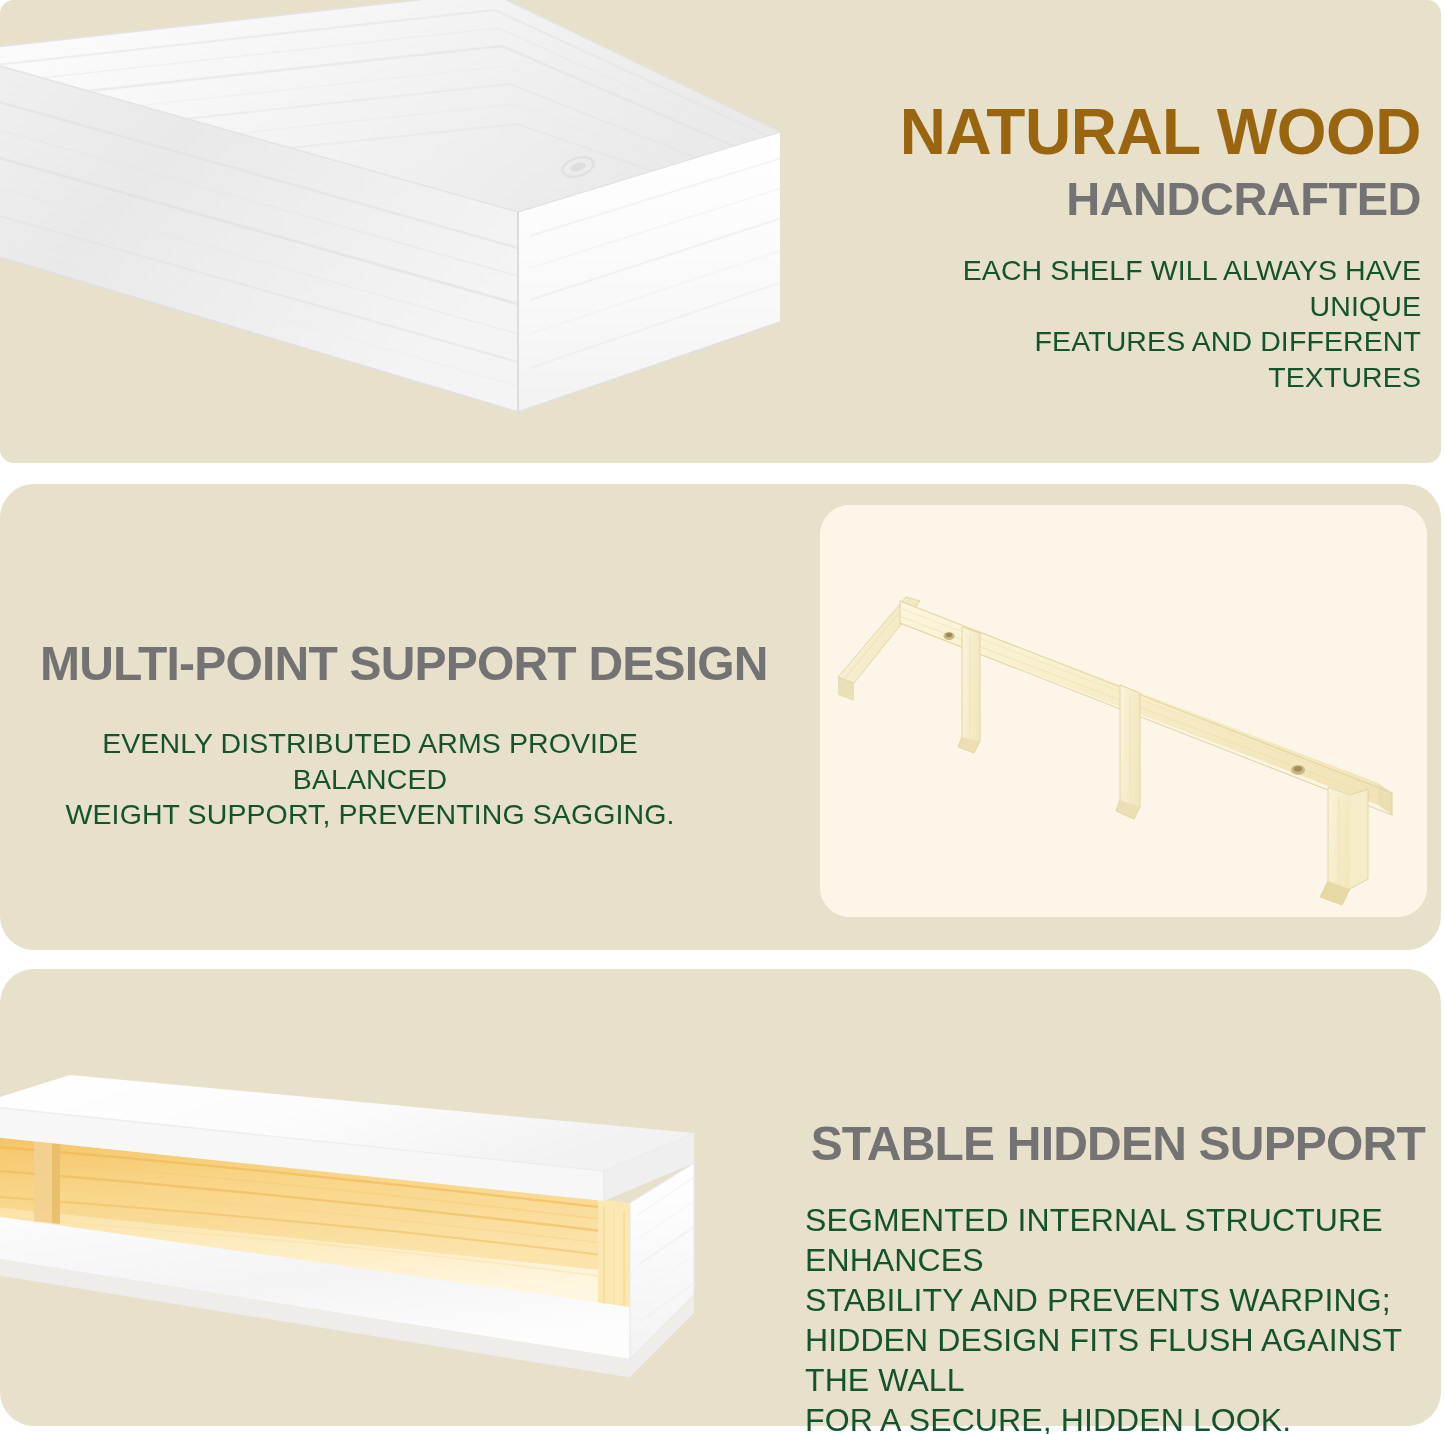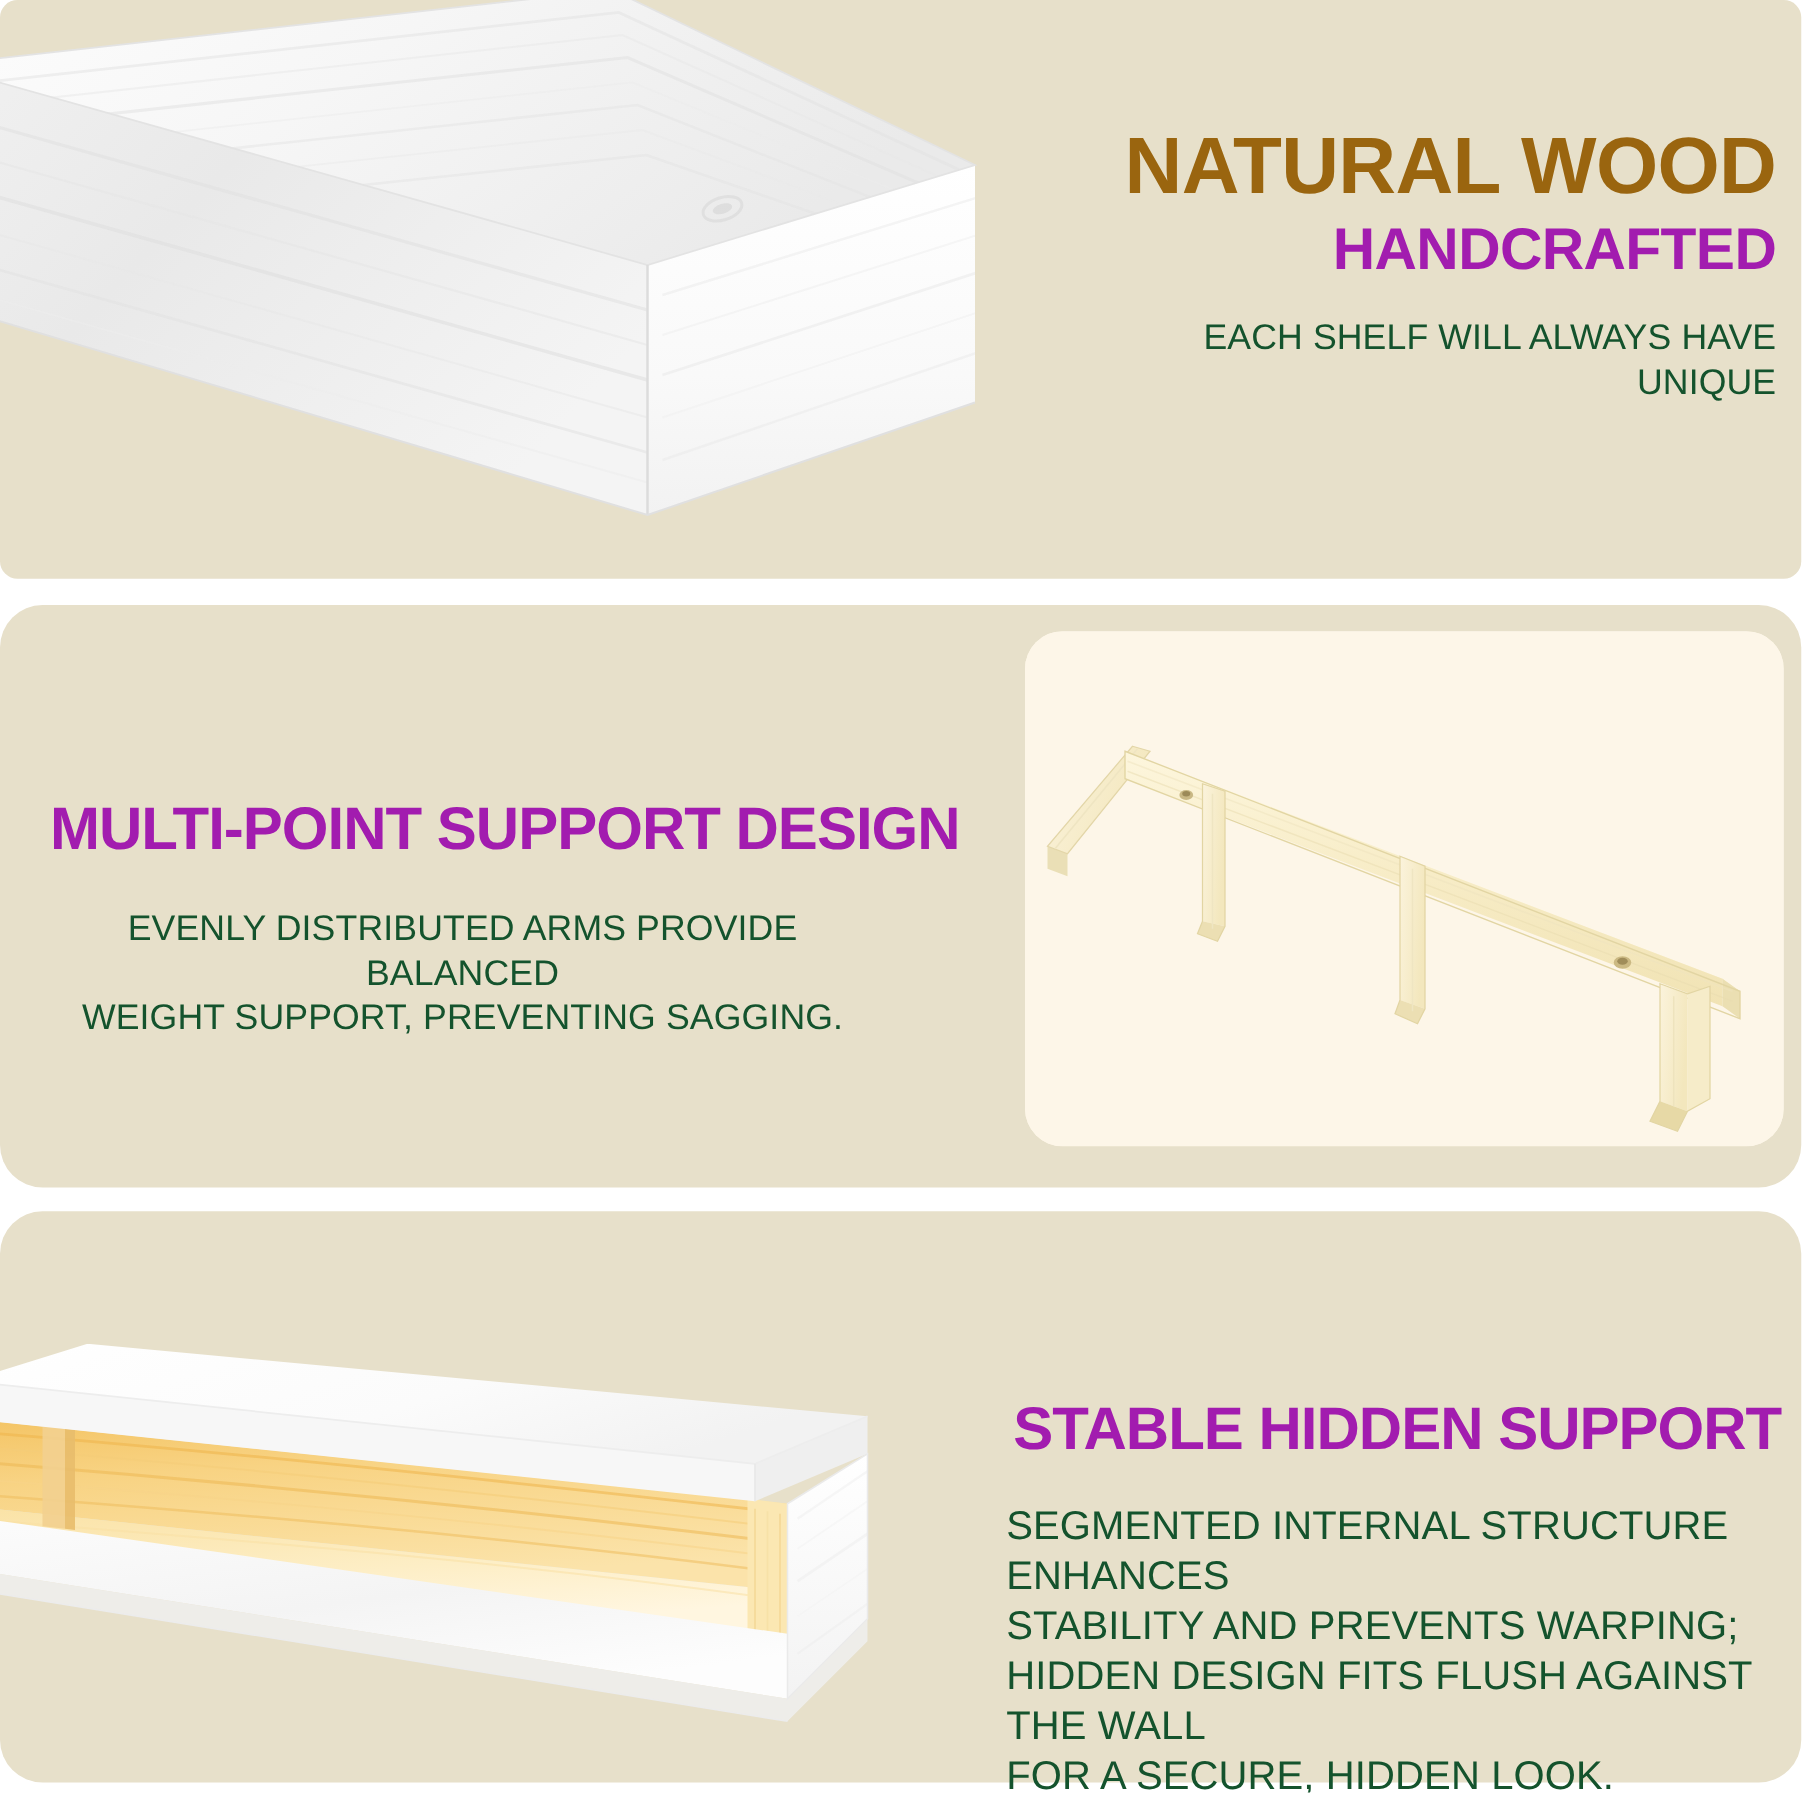--- a/index.html
+++ b/index.html
@@ -52,21 +52,21 @@
   .headline-brand {
     position: absolute;
     color: #9a650f;
     font-weight: 700;
     letter-spacing: -0.5px;
     line-height: 1;
     white-space: nowrap;
   }
   .headline-dark {
     position: absolute;
-    color: #a21caf;
+    color: #737373;
     font-weight: 700;
     letter-spacing: -0.5px;
     line-height: 1;
     white-space: nowrap;
   }
   .body-copy {
     position: absolute;
     color: #14532d;
     font-weight: 500;
     line-height: 1.25;
@@ -220,20 +220,21 @@
       <path d="M -40 60 L 500 0 L 790 140 L 528 220 Z" fill="none" stroke="#e3e3e3" stroke-width="1.4"></path>
       <path d="M 528 220 L 528 420" stroke="#dcdcdc" stroke-width="2"></path>
       <path d="M -40 250 L 528 420 L 790 330" fill="none" stroke="#e0e0e0" stroke-width="1.6"></path>
     </svg>
   </div>
 
   <div class="headline-brand" id="p1-title">NATURAL WOOD</div>
   <div class="headline-dark" id="p1-subtitle">HANDCRAFTED</div>
   <div class="body-copy" id="p1-desc">
     <div>EACH SHELF WILL ALWAYS HAVE UNIQUE</div>
+    <div>FEATURES AND DIFFERENT TEXTURES</div>
   </div>
 </div>
 
 <div class="panel" id="panel-multi-point"></div>
 
 <div class="headline-dark" id="p2-title">MULTI-POINT SUPPORT DESIGN</div>
 <div class="body-copy" id="p2-desc">
   <div>EVENLY DISTRIBUTED ARMS PROVIDE BALANCED</div>
   <div>WEIGHT SUPPORT, PREVENTING SAGGING.</div>
 </div>

